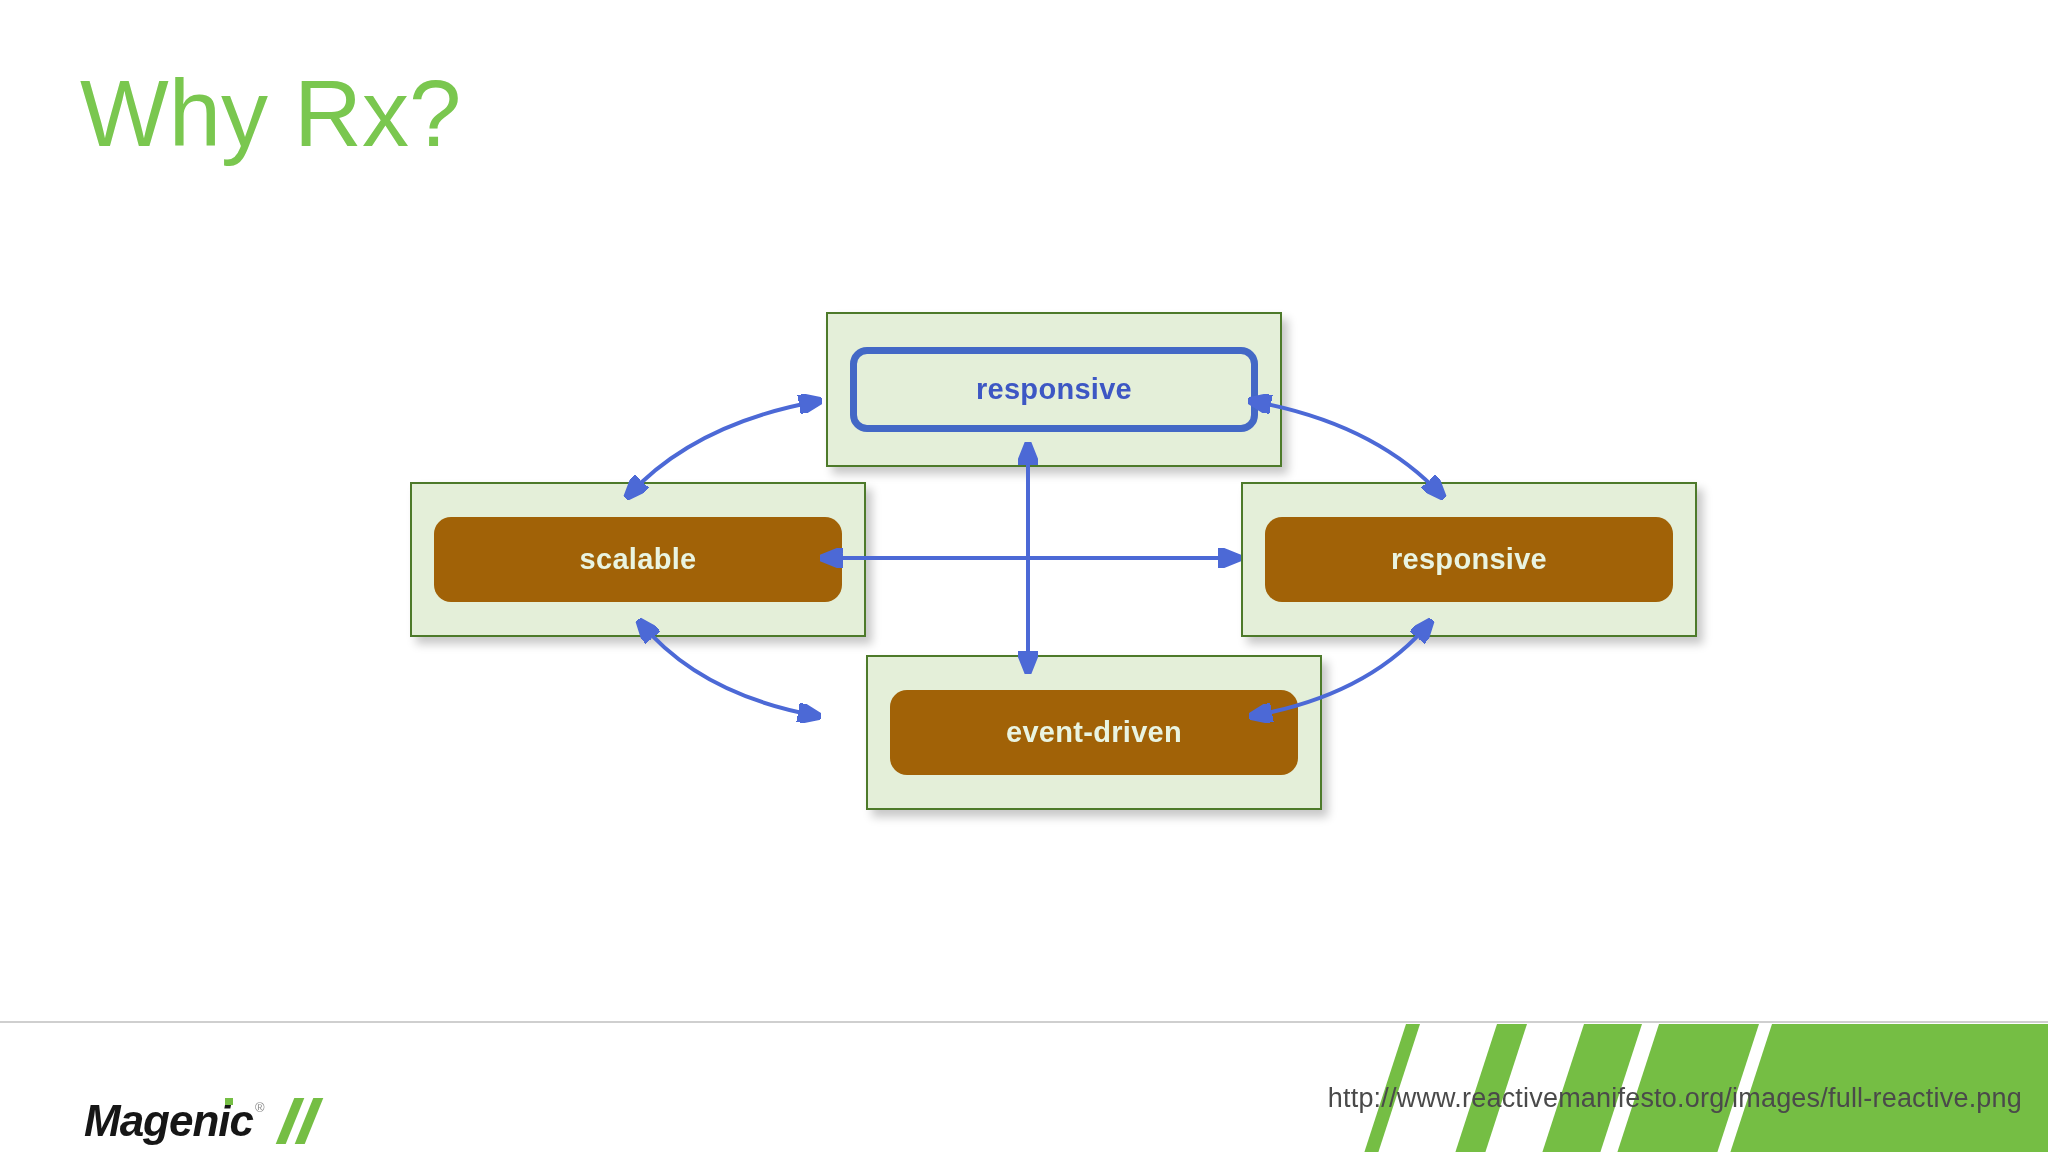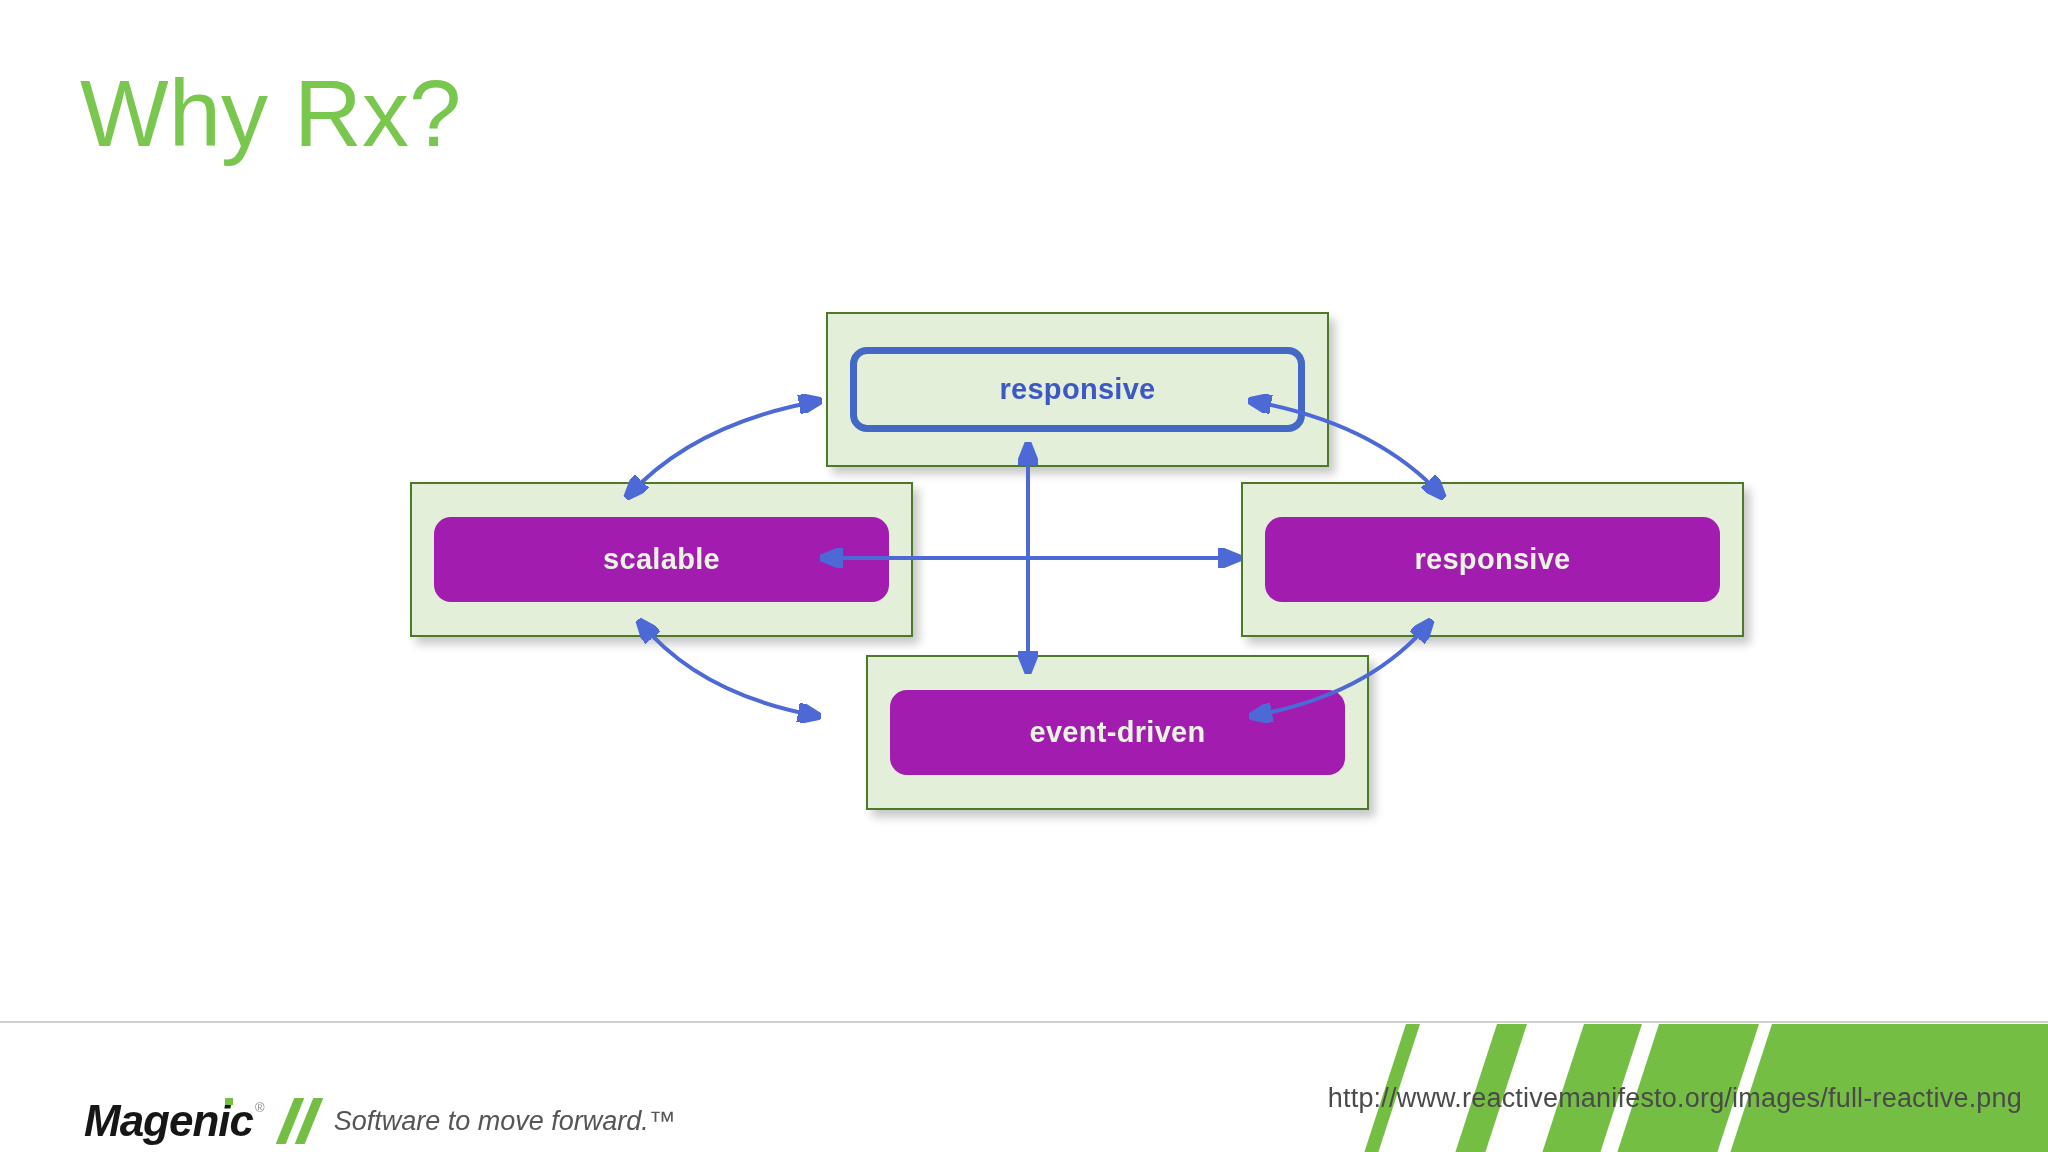--- a/index.html
+++ b/index.html
@@ -7,36 +7,36 @@
     width:2048px;height:1152px;position:relative;overflow:hidden;
     background:#ffffff;font-family:"Liberation Sans",sans-serif;
   }
   
   .title{
     position:absolute;left:80px;top:22px;
     font-size:94px;font-weight:400;color:#7AC74F;line-height:1.05;margin-top:43px;
   }
   
   .node{
-    position:absolute;width:503px;height:155px;
+    position:absolute;width:456px;height:155px;
     background:#E4EFD9;border:2px solid #4D7A2A;
     box-shadow:6px 7px 9px rgba(0,0,0,0.22);
     box-sizing:border-box;
   }
   #node-responsive{left:826px;top:312px;}
   #node-scalable{left:410px;top:482px;}
   #node-resilient{left:1241px;top:482px;}
   #node-eventdriven{left:866px;top:655px;}
   .node-inner{
     position:absolute;left:22px;right:22px;top:33px;bottom:33px;
     border-radius:17px;display:flex;align-items:center;justify-content:center;
     font-weight:bold;font-size:29px;letter-spacing:0.3px;box-sizing:border-box;
   }
   .node-inner.outlined{border:7px solid #4368C6;color:#3D57C4;}
-  .node-inner.filled{background:#a21caf;color:#E9F4E1;}
+  .node-inner.filled{background:#a16207;color:#E9F4E1;}
   
   .arrows{position:absolute;left:0;top:0;pointer-events:none;}
   .arrows path{stroke:#4C69D6;stroke-width:4;fill:none;}
   
   .divider{position:absolute;top:1021px;left:0;width:2048px;height:2px;background:#CFCFCF;}
   .stripes{position:absolute;top:1024px;left:0;width:2048px;height:128px;overflow:hidden;}
   .stripe{position:absolute;top:0;height:129px;background:#75BE44;
     transform:skewX(-18deg);transform-origin:0 0;}
   .stripe.s1{left:1406px;width:14px;}
   .stripe.s2{left:1497px;width:30px;}
@@ -108,14 +108,13 @@
 
 <div class="url">http://www.reactivemanifesto.org/images/full-reactive.png</div>
 
 <div class="logo-row">
   <span class="brand"><span>Magen</span><span class="i-dot">i</span><span>c</span></span>
   <span class="reg">®</span>
   <span class="slashes">
     <span class="slash"></span>
     <span class="slash"></span>
   </span>
-  <span class="tagline">Software to move forward.™</span>
 </div>
 
 </body></html>

